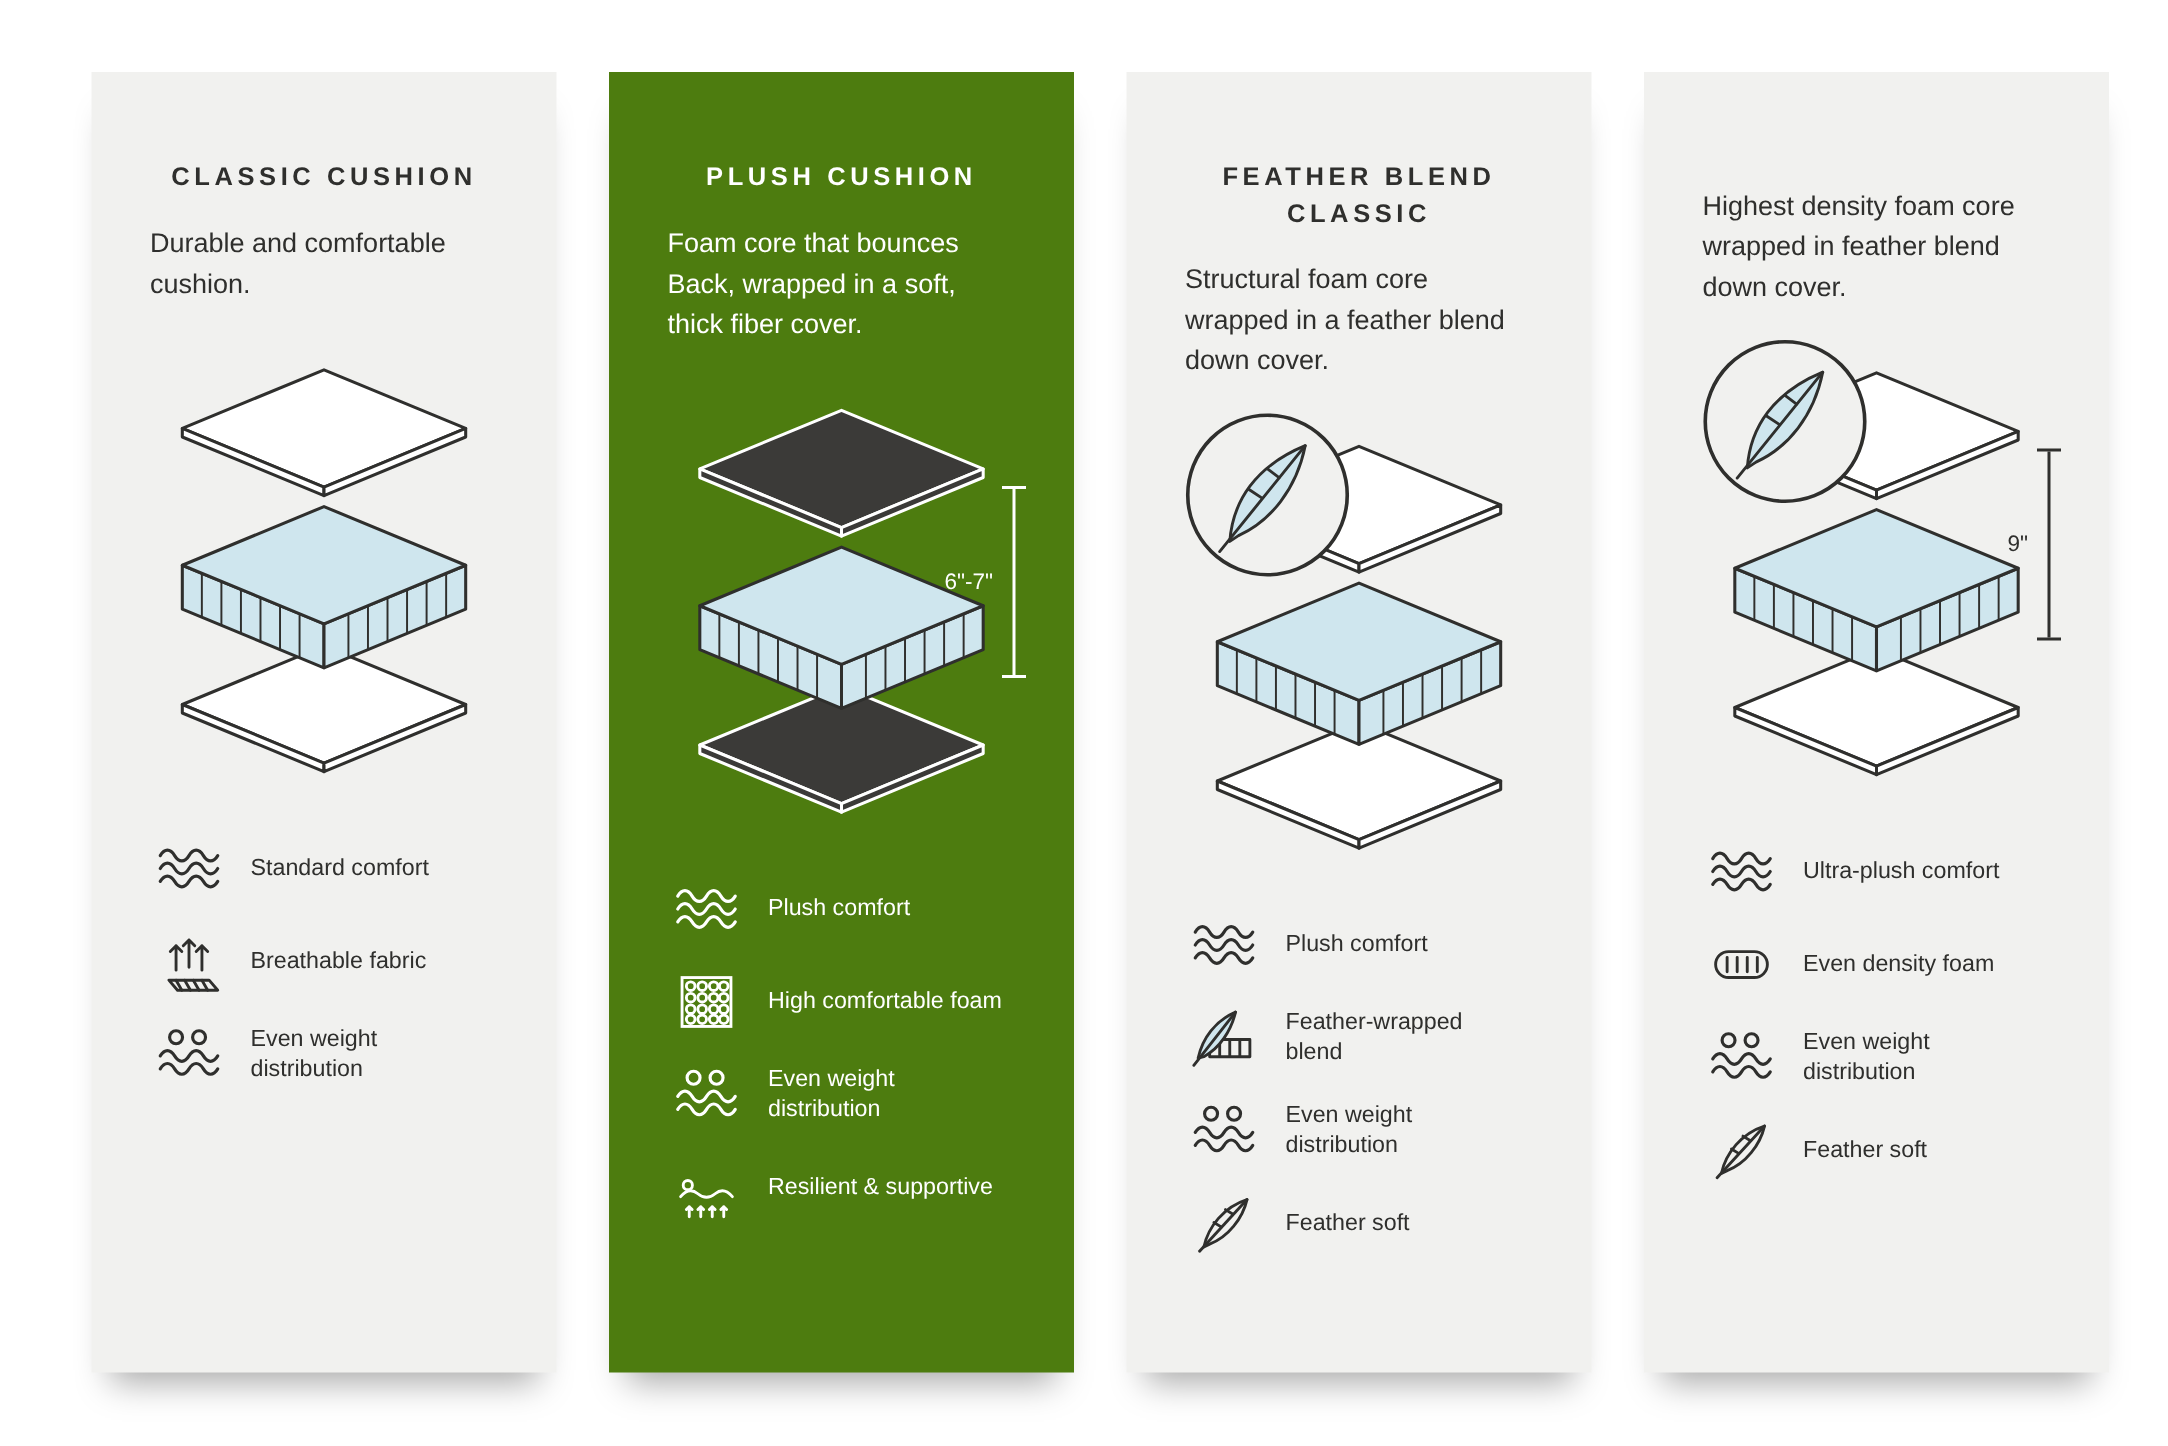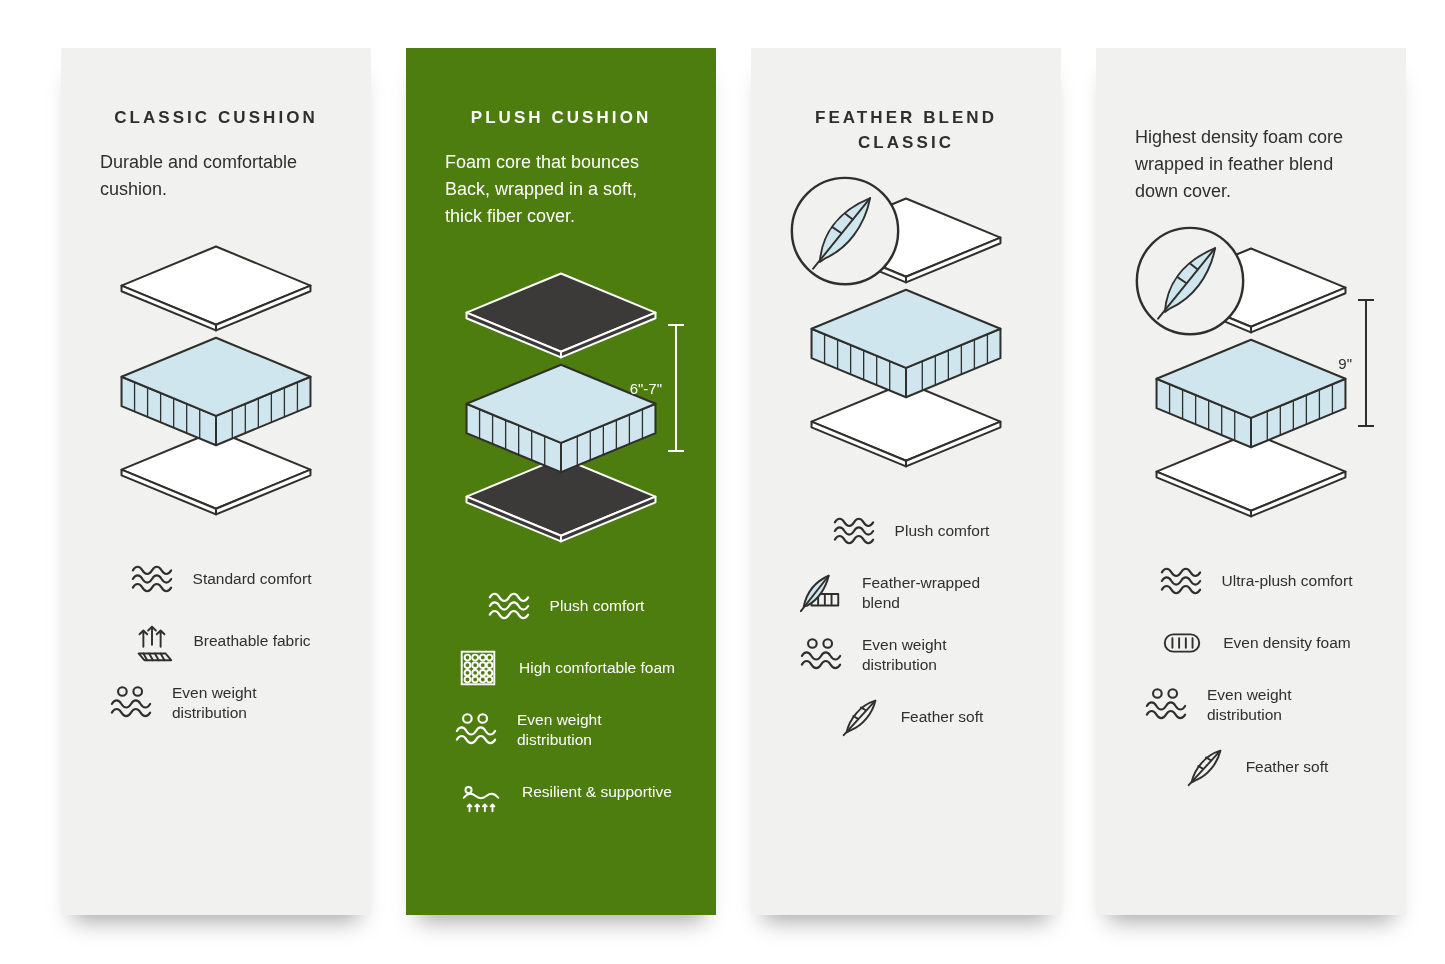--- a/index.html
+++ b/index.html
@@ -27,21 +27,21 @@
   .badge svg{width:100%;height:100%;display:block;}
   .dim{position:absolute;right:-2px;top:72px;width:16px;height:128px;}
   .dim .cap{position:absolute;left:0;width:16px;height:2px;background:currentColor;}
   .dim .cap.top{top:0;} .dim .cap.bottom{bottom:0;}
   .dim .vline{position:absolute;left:7px;top:2px;bottom:2px;width:2px;background:currentColor;}
   .dim .dim-label{
     position:absolute;right:22px;top:50%;transform:translateY(-50%);
     white-space:nowrap;font-size:15px;
   }
   .features{margin-top:28px;padding-left:8px;}
-  .feature{display:flex;align-items:center;gap:16px;min-height:48px;margin-bottom:14px;text-align:left;justify-content:center;}
+  .feature{display:flex;align-items:center;gap:16px;min-height:48px;margin-bottom:14px;text-align:left;}
   .ficon{flex:0 0 48px;}
   .ficon svg{width:46px;height:46px;display:block;}
   .flabel{font-size:15.5px;line-height:1.3;max-width:160px;}
   .defs{position:absolute;width:0;height:0;overflow:hidden;}
 </style>
 </head>
 <body>
 
 <svg class="defs" aria-hidden="true">
   <defs>
@@ -265,20 +265,21 @@
               <use href="#i-resilient"></use>
             </svg>
           </span>
         <span class="flabel">Resilient &amp; supportive</span>
       </div>
     </div>
   </section>
 
   <section class="card">
     <h2>FEATHER BLEND CLASSIC</h2>
+    <p class="desc">Structural foam core wrapped in a feather blend down cover.</p>
     <div class="diagram">
       <svg class="cushion" viewBox="0 0 260 350">
           <use href="#cushion"></use>
         </svg>
       <span class="badge">
         <svg viewBox="0 0 120 120">
             <use href="#feather-badge"></use>
           </svg>
       </span>
     </div>

